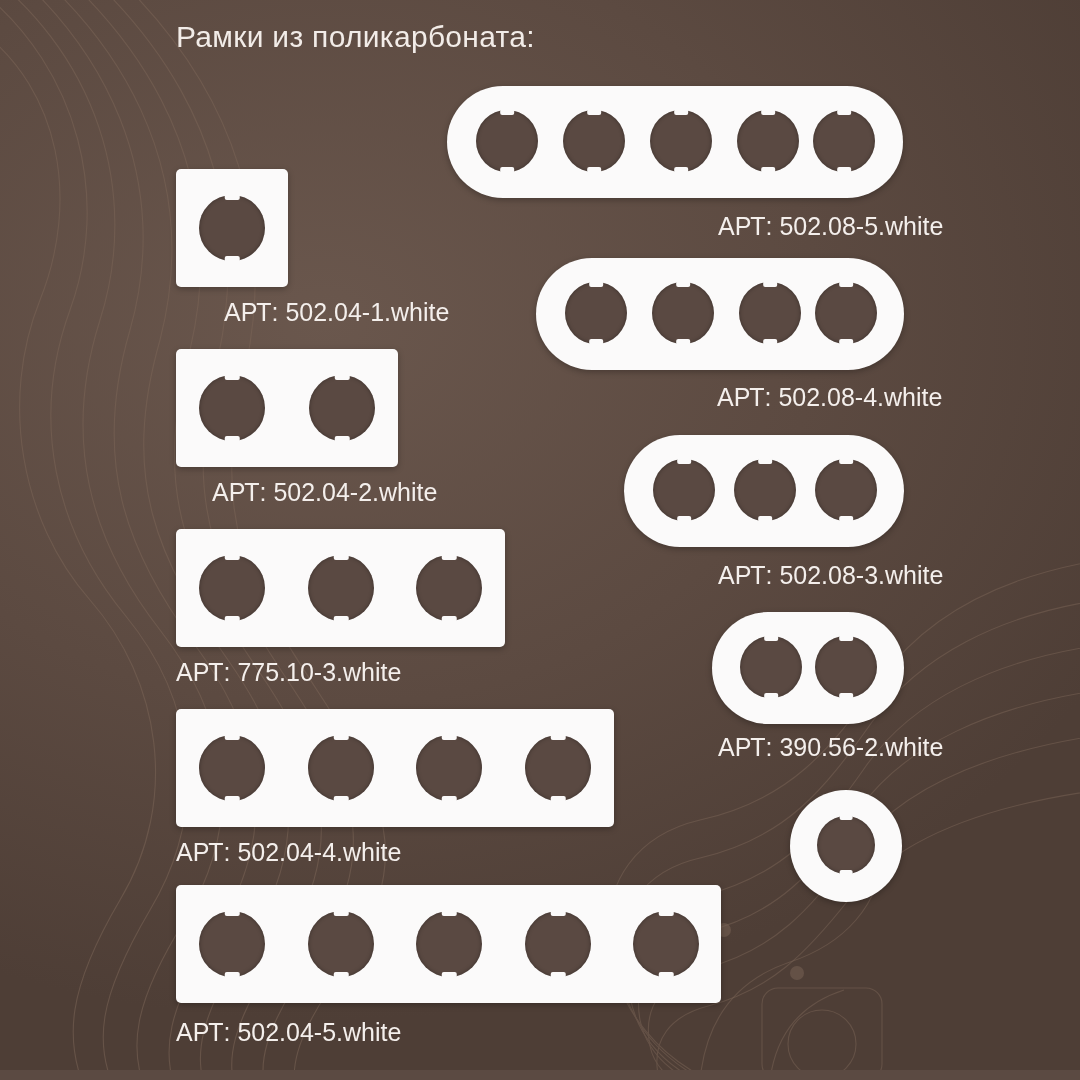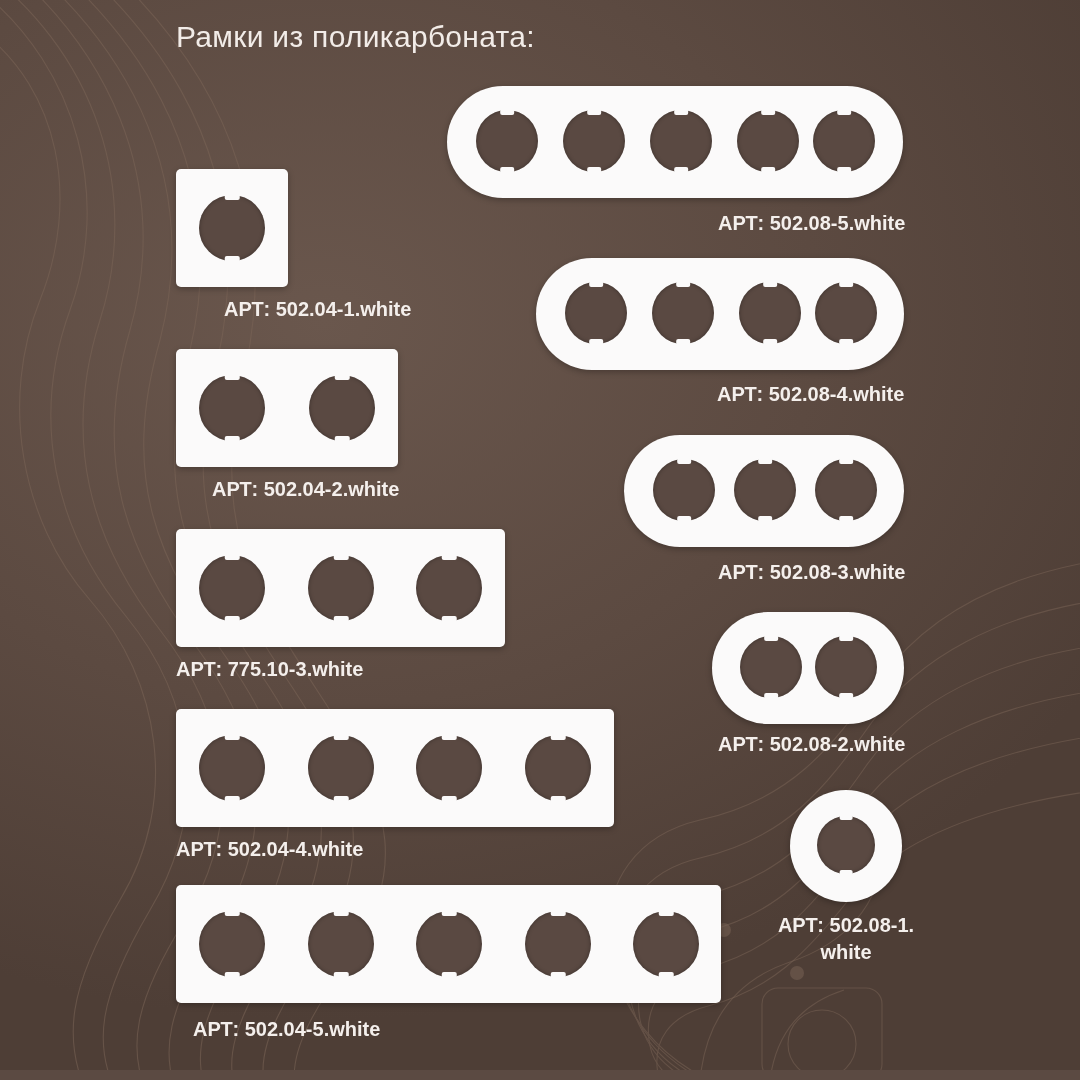--- a/index.html
+++ b/index.html
@@ -74,24 +74,23 @@
   }
   .hole::after {
     left: 50%;
     bottom: -1px;
     width: 22%;
     height: 9%;
     transform: translateX(-50%);
   }
   .caption {
     position: absolute;
-    font-size: 20px;
+    font-size: 25px;
     color: #f4efec;
     white-space: nowrap;
-    font-weight: bold;
   }
   .caption.center {
     text-align: center;
     white-space: normal;
     line-height: 1.35;
   }
 </style>
 </head>
 <body>
 
@@ -167,21 +166,21 @@
 
   <div class="item" style="left:176px; top:885px;">
     <div class="frame rect" style="width:545px; height:118px;">
       <div class="hole" style="left:23px; top:26px; width:66px; height:66px;"></div>
       <div class="hole" style="left:132px; top:26px; width:66px; height:66px;"></div>
       <div class="hole" style="left:240px; top:26px; width:66px; height:66px;"></div>
       <div class="hole" style="left:349px; top:26px; width:66px; height:66px;"></div>
       <div class="hole" style="left:457px; top:26px; width:66px; height:66px;"></div>
     </div>
   </div>
-  <div class="caption" style="left:176px; top:1018px;margin-left:17px;">АРТ: 502.04-5.white</div>
+  <div class="caption" style="left:176px; top:1018px;">АРТ: 502.04-5.white</div>
 
   <div class="item" style="left:447px; top:86px;">
     <div class="frame pill" style="width:456px; height:112px; border-radius:56px;">
       <div class="hole" style="left:29px; top:24px; width:62px; height:62px;"></div>
       <div class="hole" style="left:116px; top:24px; width:62px; height:62px;"></div>
       <div class="hole" style="left:203px; top:24px; width:62px; height:62px;"></div>
       <div class="hole" style="left:290px; top:24px; width:62px; height:62px;"></div>
       <div class="hole" style="left:366px; top:24px; width:62px; height:62px;"></div>
     </div>
   </div>
@@ -205,25 +204,21 @@
     </div>
   </div>
   <div class="caption" style="left:718px; top:561px;">АРТ: 502.08-3.white</div>
 
   <div class="item" style="left:712px; top:612px;">
     <div class="frame pill" style="width:192px; height:112px; border-radius:56px;">
       <div class="hole" style="left:28px; top:24px; width:62px; height:62px;"></div>
       <div class="hole" style="left:103px; top:24px; width:62px; height:62px;"></div>
     </div>
   </div>
-  <div class="caption" style="left:718px; top:733px;">АРТ: 502.08-2.white</div>
+  <div class="caption" style="left:718px; top:733px;">АРТ: 390.56-2.white</div>
 
   <div class="item" style="left:790px; top:790px;">
     <div class="frame pill" style="width:112px; height:112px; border-radius:56px;">
       <div class="hole" style="left:27px; top:26px; width:58px; height:58px;"></div>
     </div>
   </div>
-  <div class="caption center" style="left:770px; top:912px; width:152px;">
-    <div>АРТ: 502.08-1.</div>
-    <div>white</div>
-  </div>
 
 </div>
 
 </body></html>

